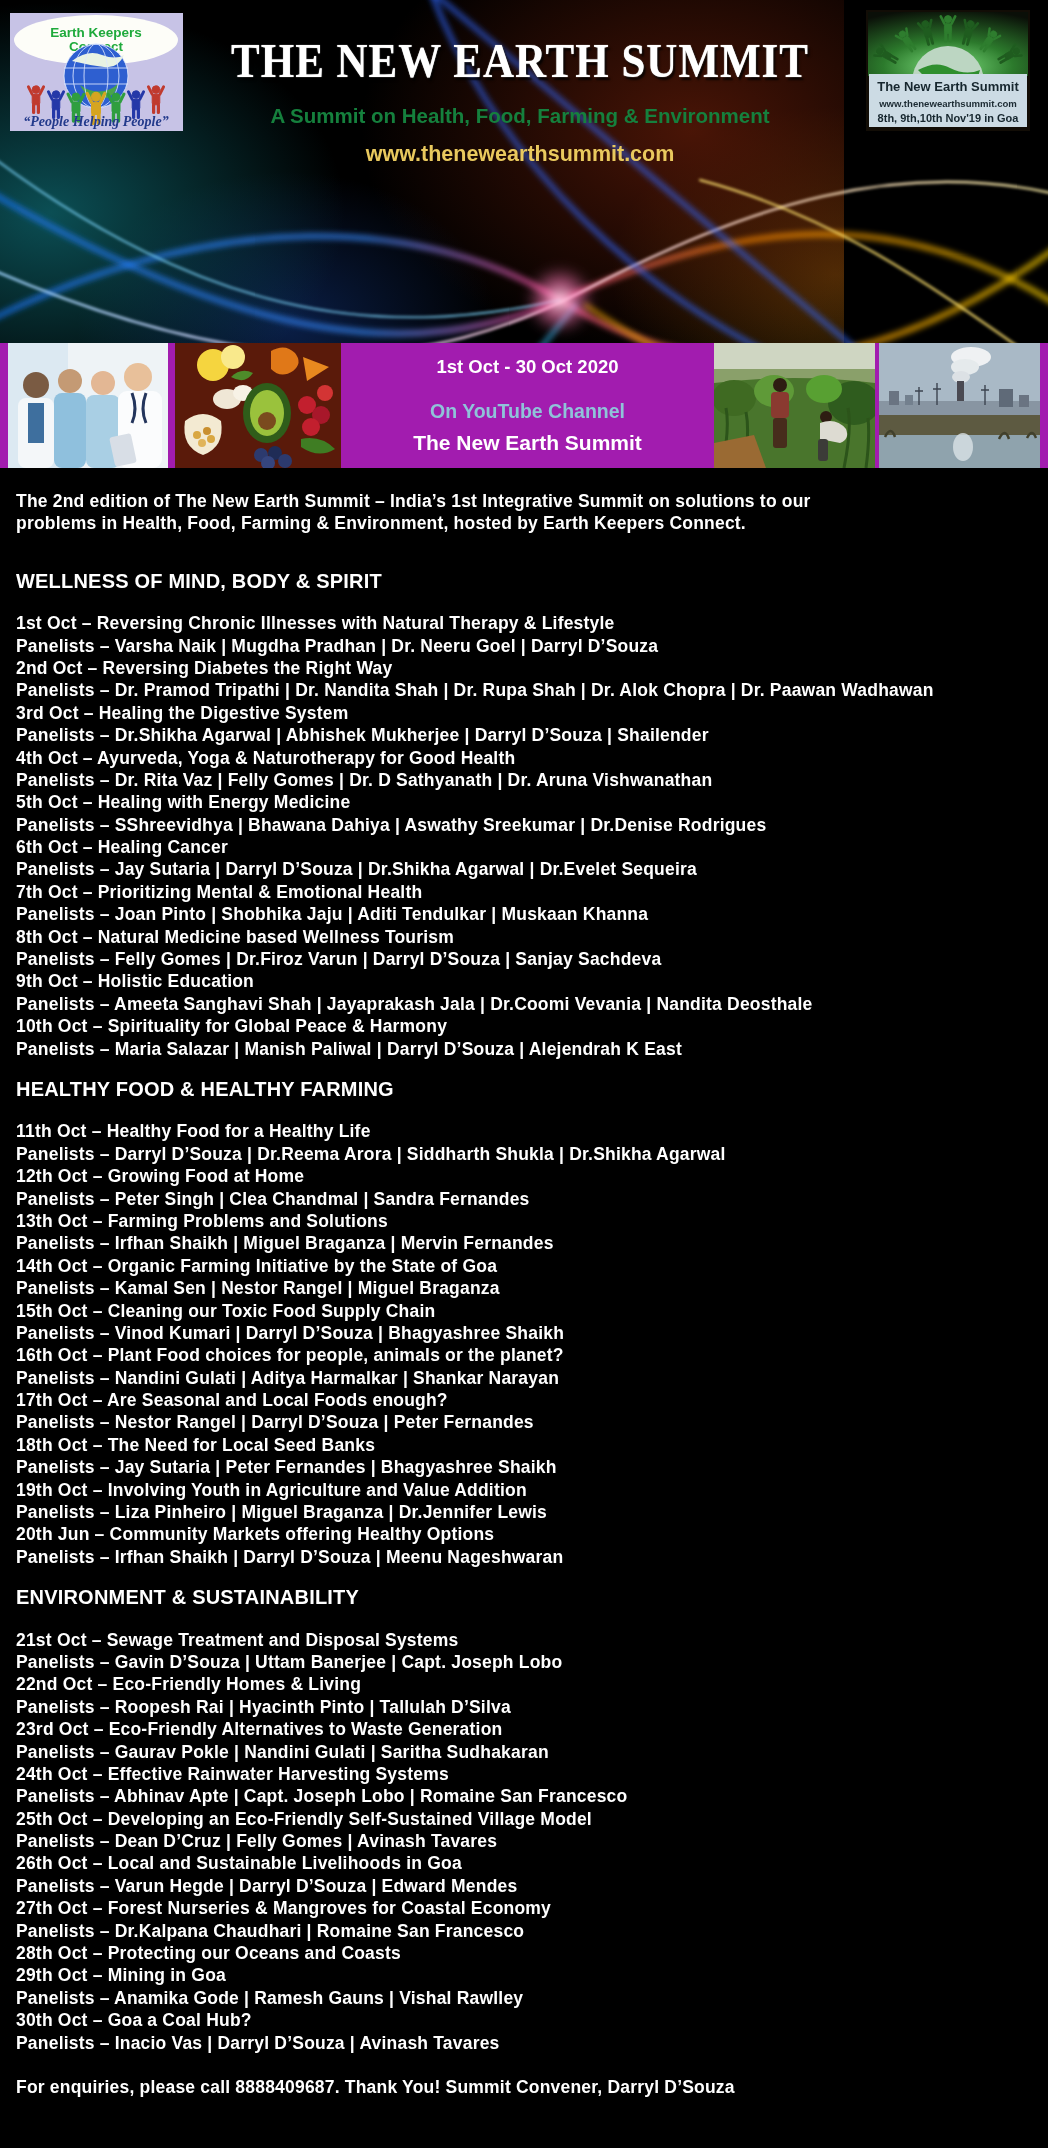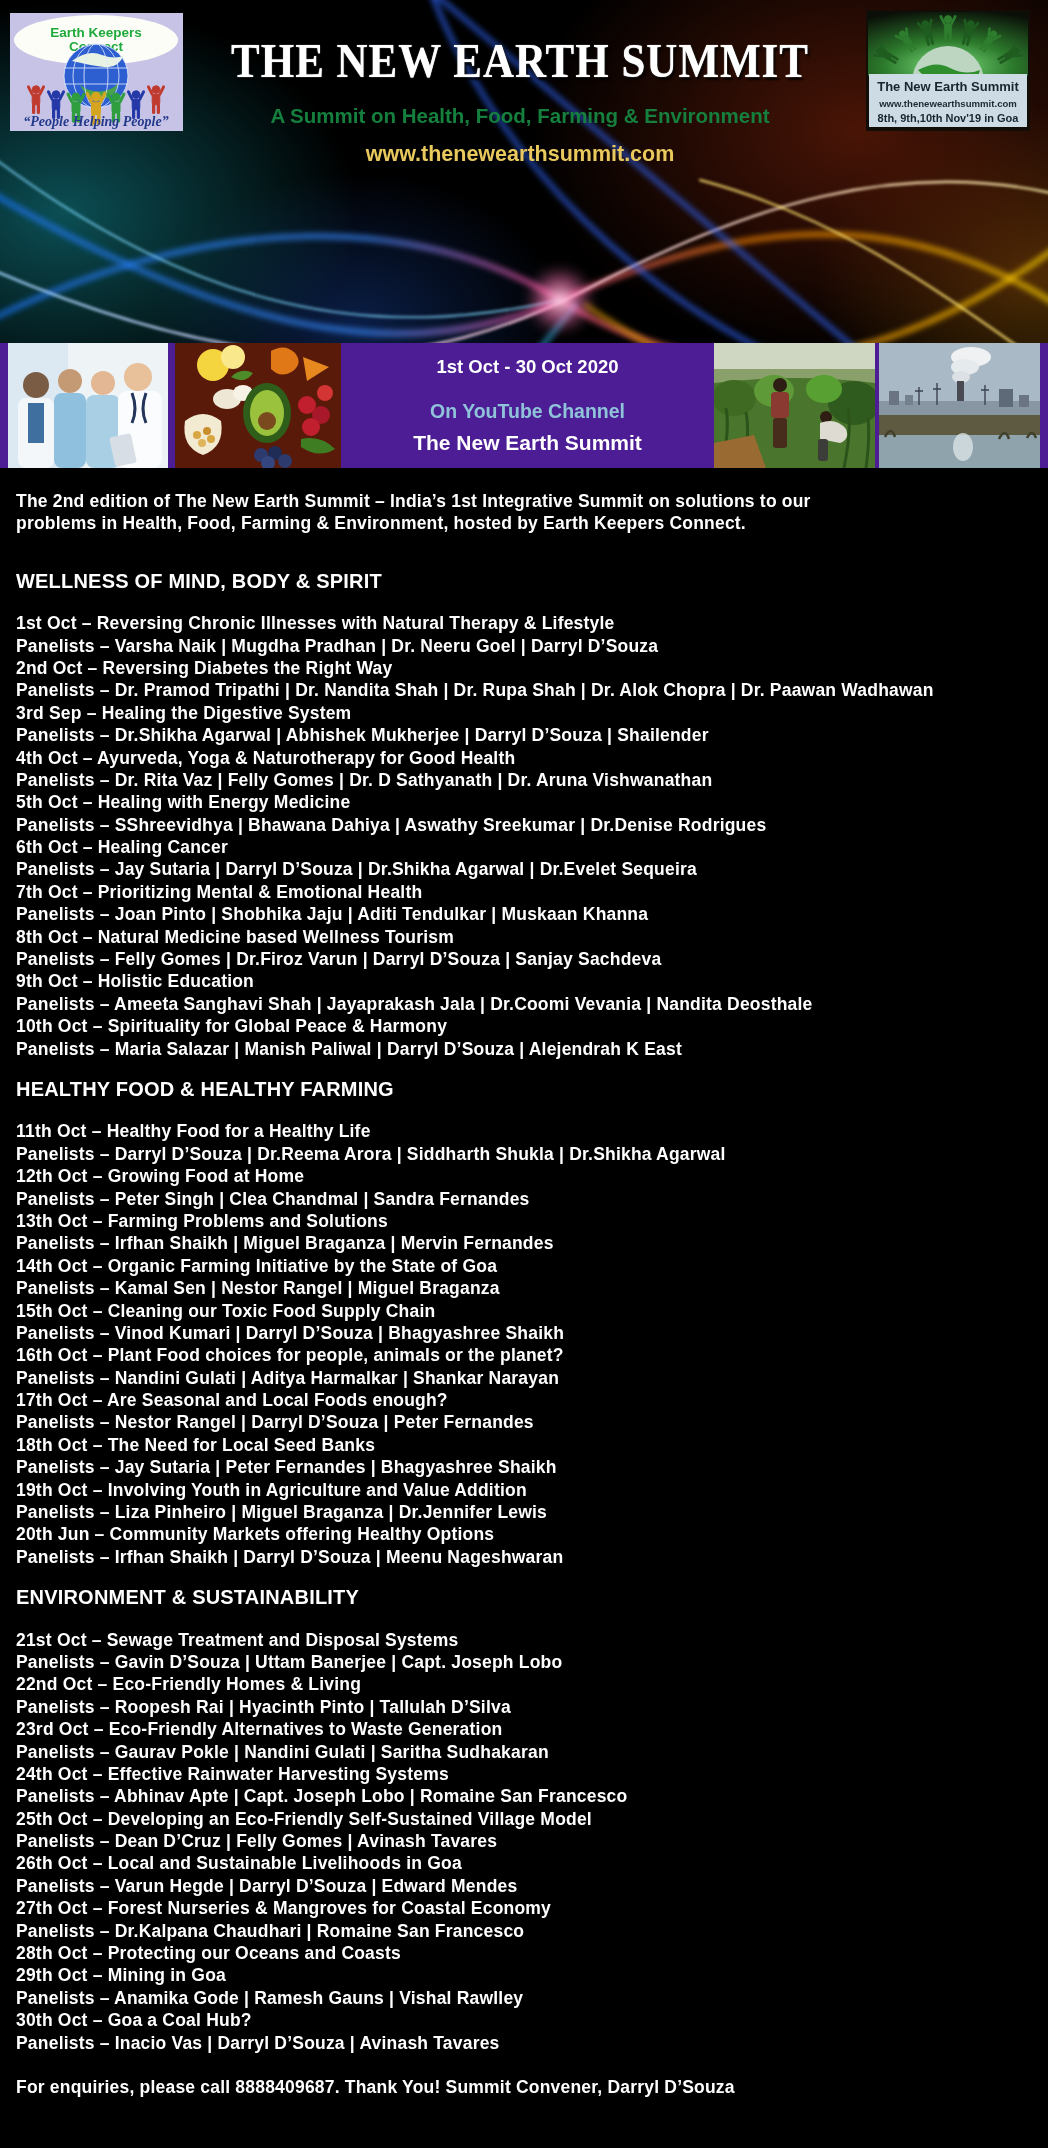--- a/index.html
+++ b/index.html
@@ -1,21 +1,21 @@
 <!DOCTYPE html>
 <html><head>
 <meta charset="utf-8">
 <style>
   html,body{margin:0;padding:0;}
   body{
     width:1048px;height:2148px;background:#000;position:relative;overflow:hidden;
     font-family:"Liberation Sans",sans-serif;color:#fff;
   }
   
-  .hero{position:absolute;top:0;left:0;width:1048px;height:343px;background:#000;}
+  .hero{position:absolute;top:0;left:0;width:844px;height:343px;background:#000;}
   .ambient{
     position:absolute;inset:0;
     background:
       radial-gradient(420px 300px at 6% 62%, rgba(13,92,99,.85), transparent 70%),
       radial-gradient(300px 220px at 34% 95%, rgba(20,60,140,.5), transparent 70%),
       radial-gradient(460px 320px at 82% 38%, rgba(92,26,8,.8), transparent 72%),
       radial-gradient(320px 240px at 99% 80%, rgba(140,84,8,.55), transparent 70%),
       #000;
   }
   .streaks{position:absolute;top:0;left:0;}
@@ -24,21 +24,21 @@
     font-family:"Liberation Serif",serif;font-weight:bold;font-size:43px;line-height:46px;
     letter-spacing:1px;color:#fff;transform:scaleY(1.12);
     text-shadow:0 0 1px #cfcfcf,2px 3px 2px rgba(0,0,0,.85);
     white-space:nowrap;
   }
   .subtitle{margin-top:19px;font-size:20.5px;line-height:26px;font-weight:bold;color:#15803d;}
   .website{margin-top:11px;font-size:21.5px;line-height:28px;font-weight:bold;color:#e9c95e;}
   .logo-left{position:absolute;top:13px;left:10px;z-index:3;}
   .logo-right{position:absolute;top:10px;left:866px;z-index:3;}
   
-  .band{position:absolute;top:343px;left:0;width:1048px;height:125px;background:#4c1d95;}
+  .band{position:absolute;top:343px;left:0;width:1048px;height:125px;background:#a21caf;}
   .photo{position:absolute;top:0;height:125px;}
   .band-text{position:absolute;top:0;left:345px;width:365px;text-align:center;}
   .band-dates{margin-top:12px;font-size:18.5px;line-height:23px;font-weight:bold;color:#fff;}
   .band-platform{margin-top:22px;font-size:19.5px;line-height:23px;font-weight:bold;color:#8fc3d9;}
   .band-channel{margin-top:8px;font-size:21px;line-height:24px;font-weight:bold;color:#fff;}
   
   .content{position:absolute;top:468px;left:0;width:1048px;padding:22px 0 0 16px;box-sizing:border-box;}
   .line{
     font-weight:bold;font-size:17.5px;line-height:22.4px;height:22.4px;
     color:#fff;white-space:nowrap;letter-spacing:.2px;
@@ -274,21 +274,21 @@
 
 <div class="content">
   <div class="line">The 2nd edition of The New Earth Summit – India’s 1st Integrative Summit on solutions to our</div>
   <div class="line">problems in Health, Food, Farming &amp; Environment, hosted by Earth Keepers Connect.</div>
   <div id="schedule">
       <div class="heading first">WELLNESS OF MIND, BODY &amp; SPIRIT</div>
       <div class="line">1st Oct – Reversing Chronic Illnesses with Natural Therapy &amp; Lifestyle</div>
       <div class="line">Panelists – Varsha Naik | Mugdha Pradhan | Dr. Neeru Goel | Darryl D’Souza</div>
       <div class="line">2nd Oct – Reversing Diabetes the Right Way</div>
       <div class="line">Panelists – Dr. Pramod Tripathi | Dr. Nandita Shah | Dr. Rupa Shah | Dr. Alok Chopra | Dr. Paawan Wadhawan</div>
-      <div class="line">3rd Sep – Healing the Digestive System</div>
+      <div class="line">3rd Oct – Healing the Digestive System</div>
       <div class="line">Panelists – Dr.Shikha Agarwal | Abhishek Mukherjee | Darryl D’Souza | Shailender</div>
       <div class="line">4th Oct – Ayurveda, Yoga &amp; Naturotherapy for Good Health</div>
       <div class="line">Panelists – Dr. Rita Vaz | Felly Gomes | Dr. D Sathyanath | Dr. Aruna Vishwanathan</div>
       <div class="line">5th Oct – Healing with Energy Medicine</div>
       <div class="line">Panelists – SShreevidhya | Bhawana Dahiya | Aswathy Sreekumar | Dr.Denise Rodrigues</div>
       <div class="line">6th Oct – Healing Cancer</div>
       <div class="line">Panelists – Jay Sutaria | Darryl D’Souza | Dr.Shikha Agarwal | Dr.Evelet Sequeira</div>
       <div class="line">7th Oct – Prioritizing Mental &amp; Emotional Health</div>
       <div class="line">Panelists – Joan Pinto | Shobhika Jaju | Aditi Tendulkar | Muskaan Khanna</div>
       <div class="line">8th Oct – Natural Medicine based Wellness Tourism</div>

